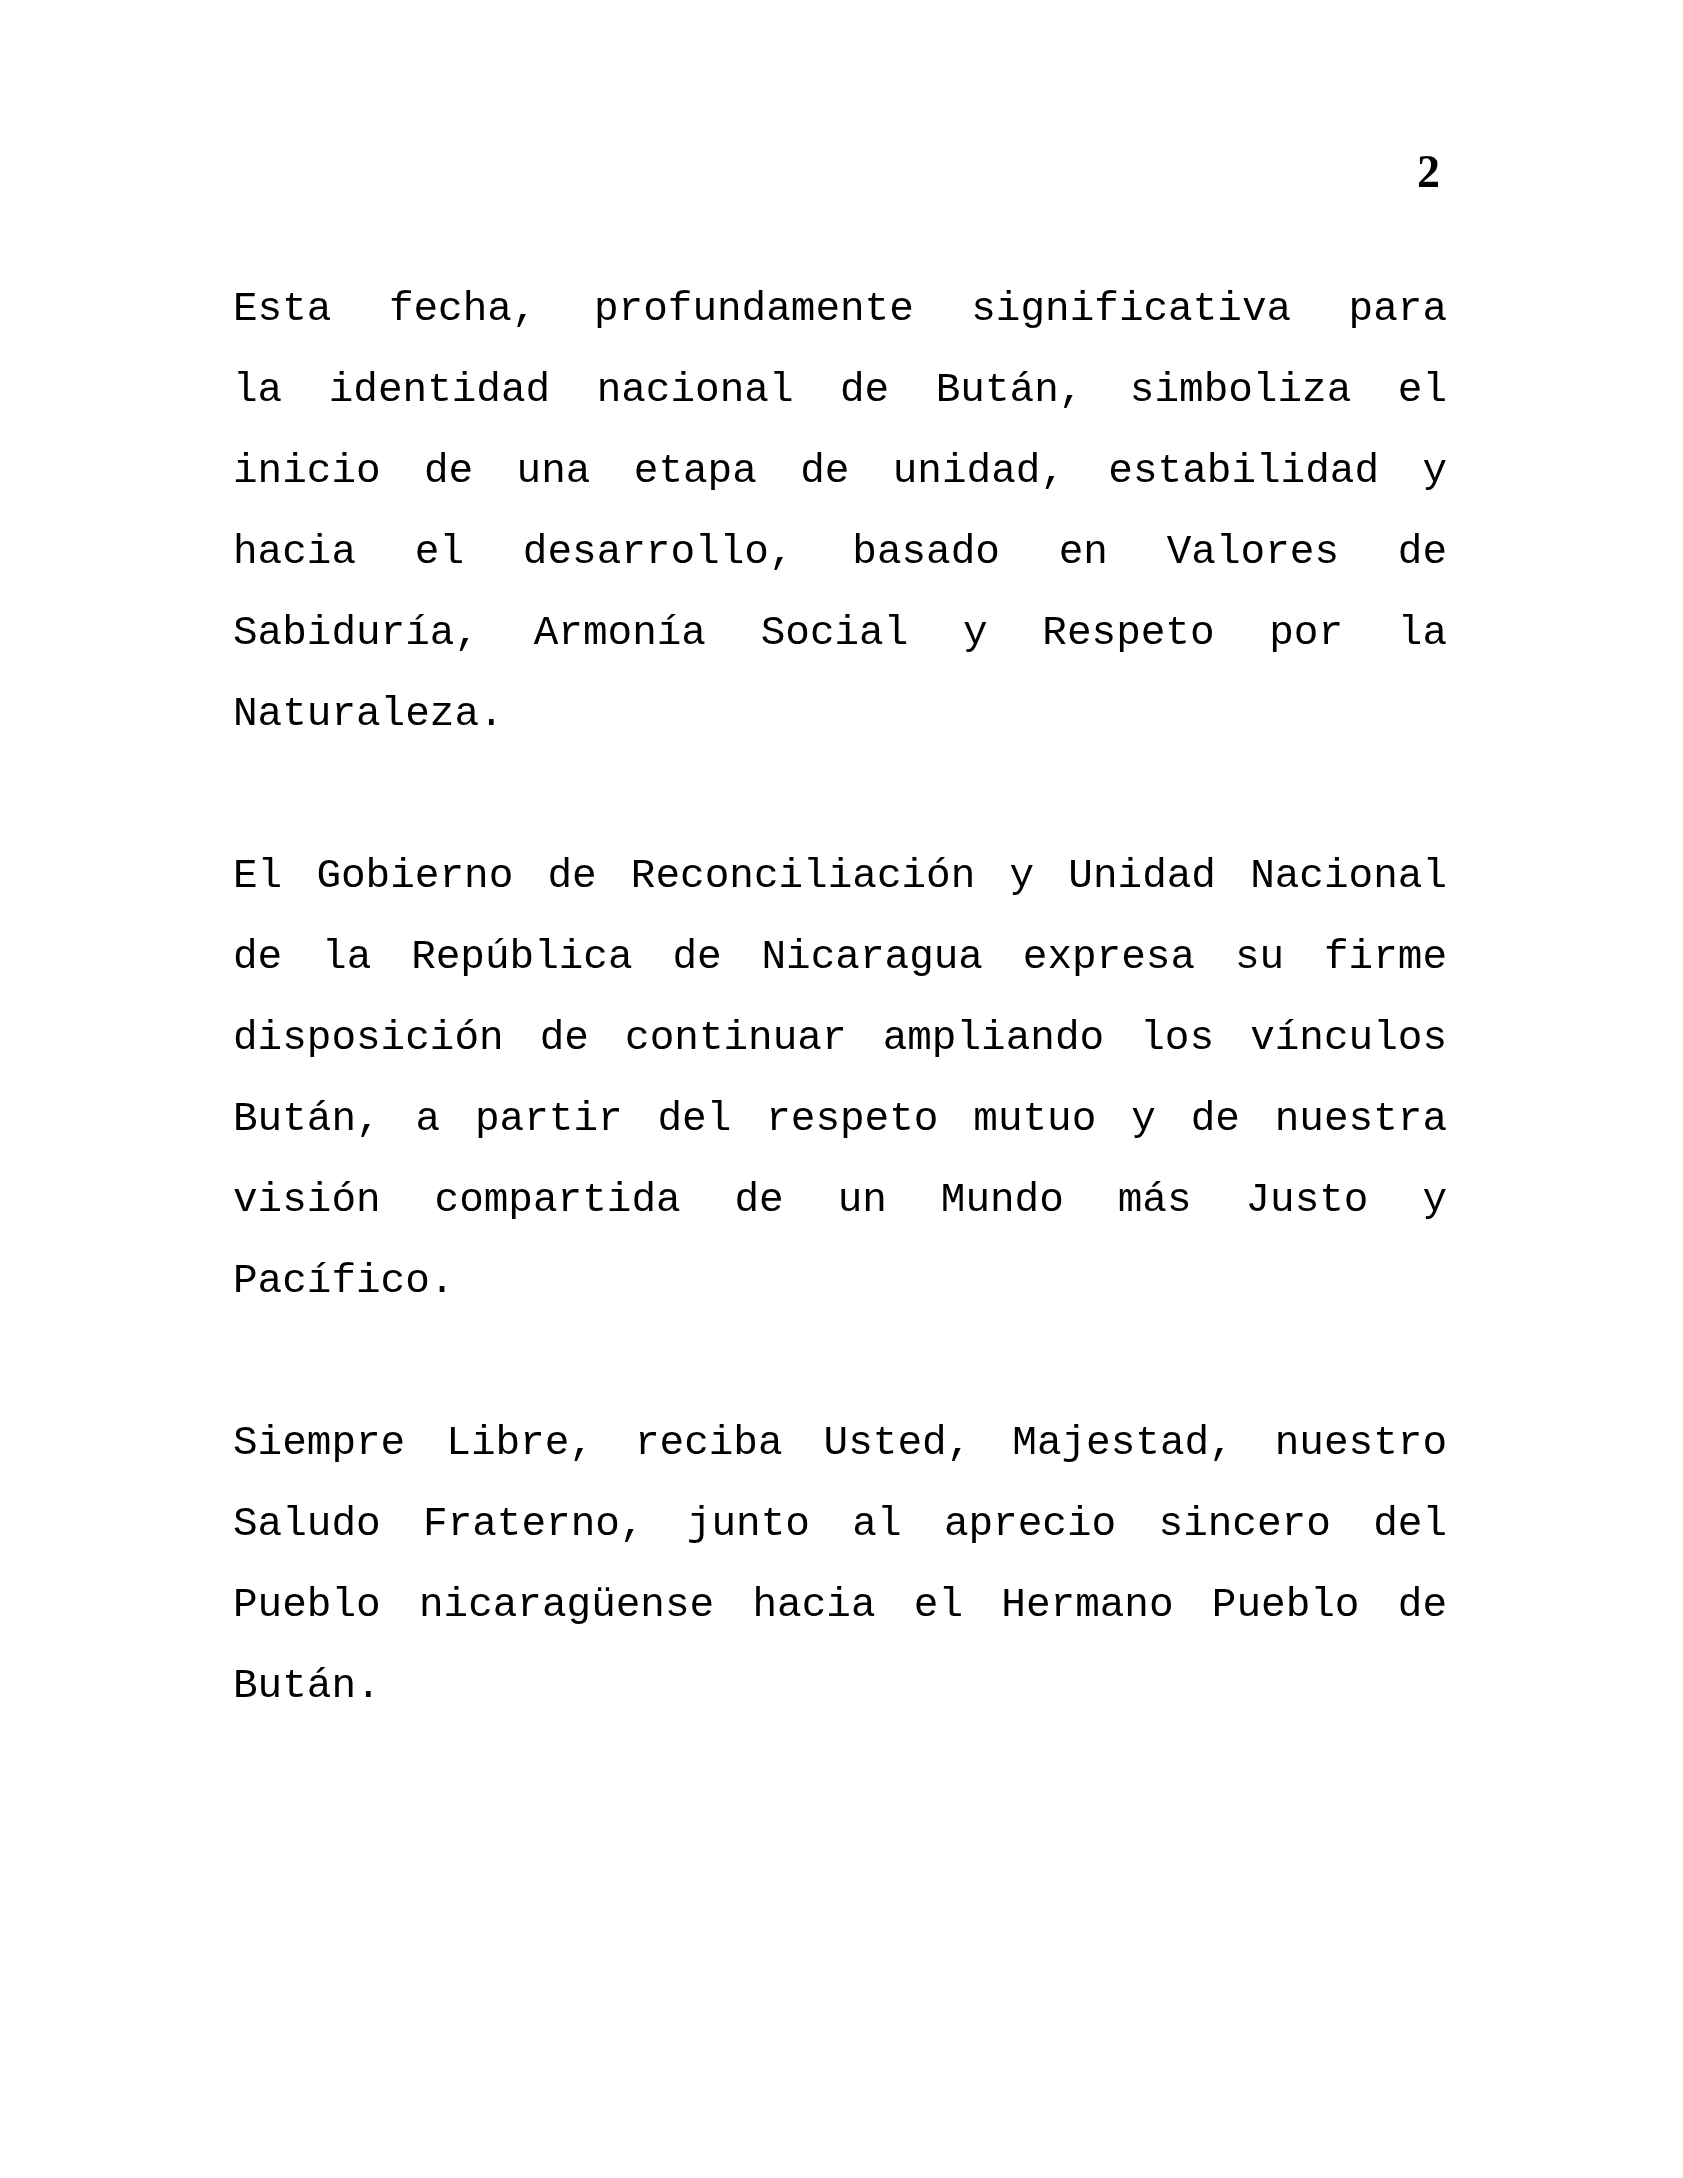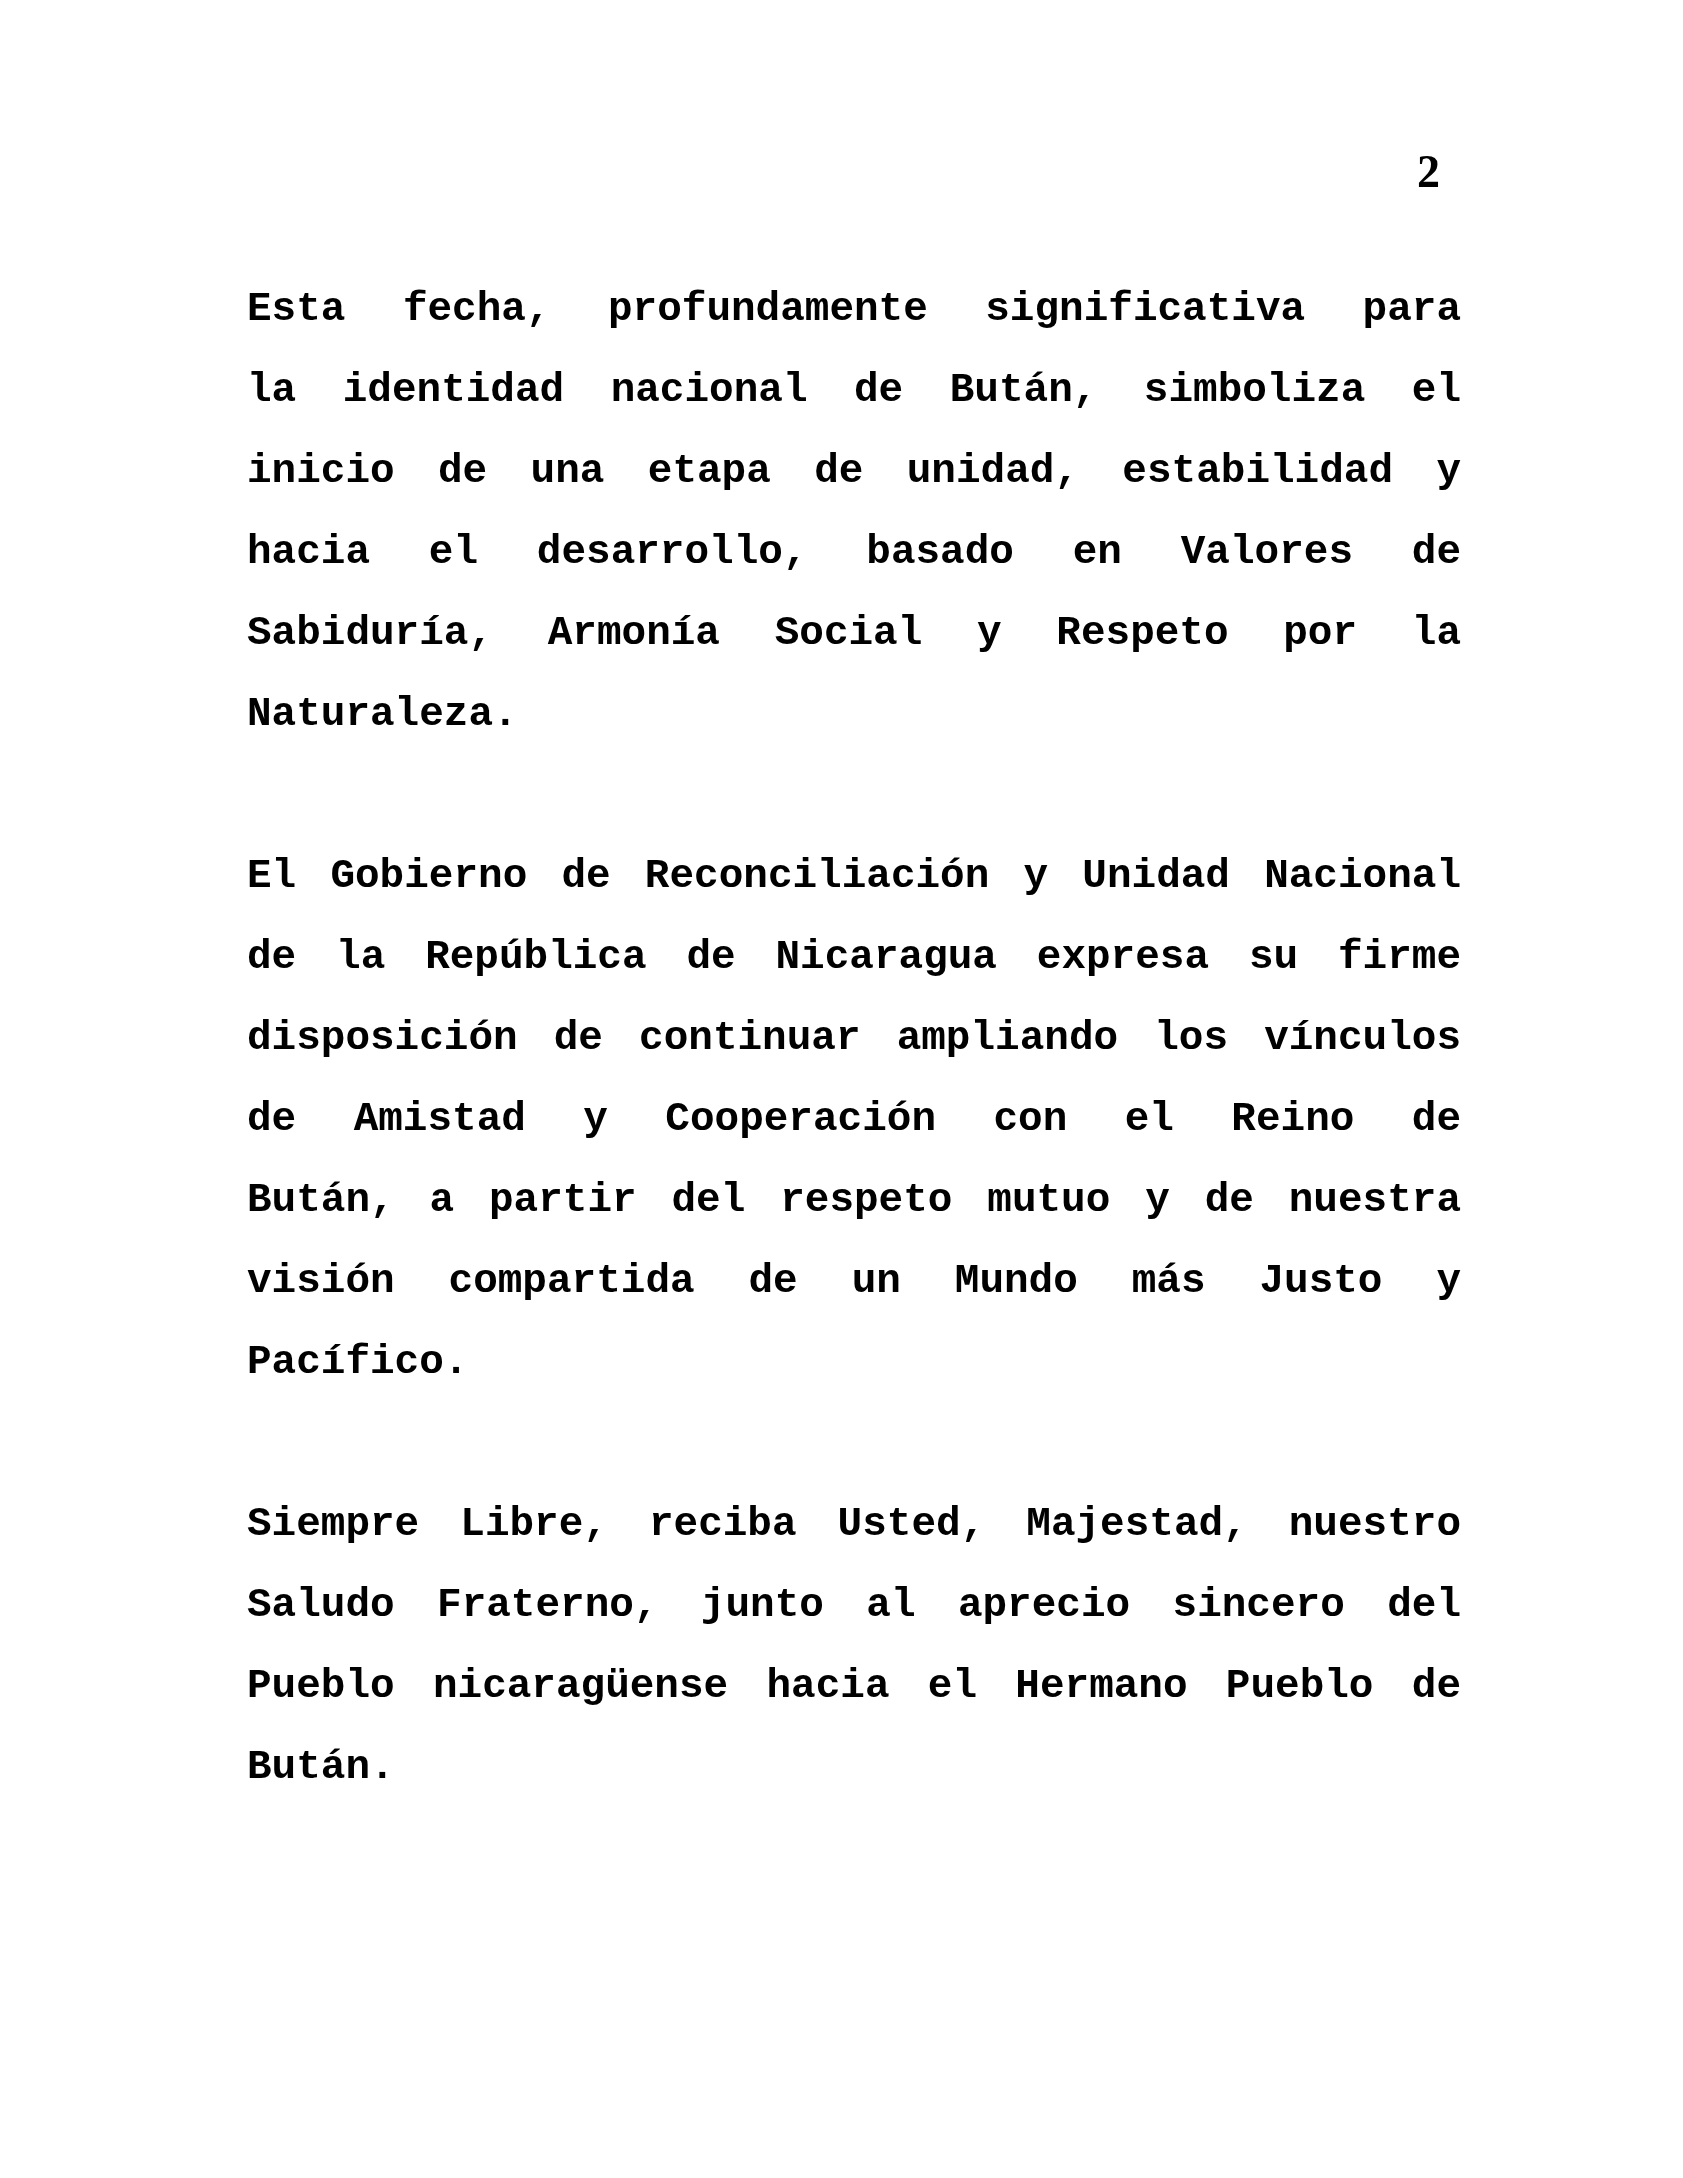--- a/index.html
+++ b/index.html
@@ -18,25 +18,25 @@
       position: absolute;
       top: 149px;
       right: 243px;
       font-family: "Liberation Serif", serif;
       font-weight: bold;
       font-size: 46px;
       line-height: 1;
     }
     .body-text {
       position: absolute;
-      left: 247px;
+      left: 233px;
       top: 269px;
       width: 1214px;
       font-family: "Liberation Mono", "DejaVu Sans Mono", monospace;
-      font-weight: bold;
+      font-weight: normal;
       font-size: 41px;
       line-height: 81px;
     }
     .para {
       margin: 0 0 81px 0;
     }
     .line {
       display: block;
       text-align: justify;
       text-align-last: justify;
@@ -64,21 +64,20 @@
     <span class="line">inicio de una etapa de unidad, estabilidad y</span>
     <span class="line">hacia el desarrollo, basado en Valores de</span>
     <span class="line">Sabiduría, Armonía Social y Respeto por la</span>
     <span class="line last">Naturaleza.</span>
   </p>
 
   <p class="para">
     <span class="line">El Gobierno de Reconciliación y Unidad Nacional</span>
     <span class="line">de la República de Nicaragua expresa su firme</span>
     <span class="line">disposición de continuar ampliando los vínculos</span>
-    <span class="line">de Amistad y Cooperación con el Reino de</span>
     <span class="line">Bután, a partir del respeto mutuo y de nuestra</span>
     <span class="line">visión compartida de un Mundo más Justo y</span>
     <span class="line last">Pacífico.</span>
   </p>
 
   <p class="para">
     <span class="line">Siempre Libre, reciba Usted, Majestad, nuestro</span>
     <span class="line">Saludo Fraterno, junto al aprecio sincero del</span>
     <span class="line">Pueblo nicaragüense hacia el Hermano Pueblo de</span>
     <span class="line last">Bután.</span>

